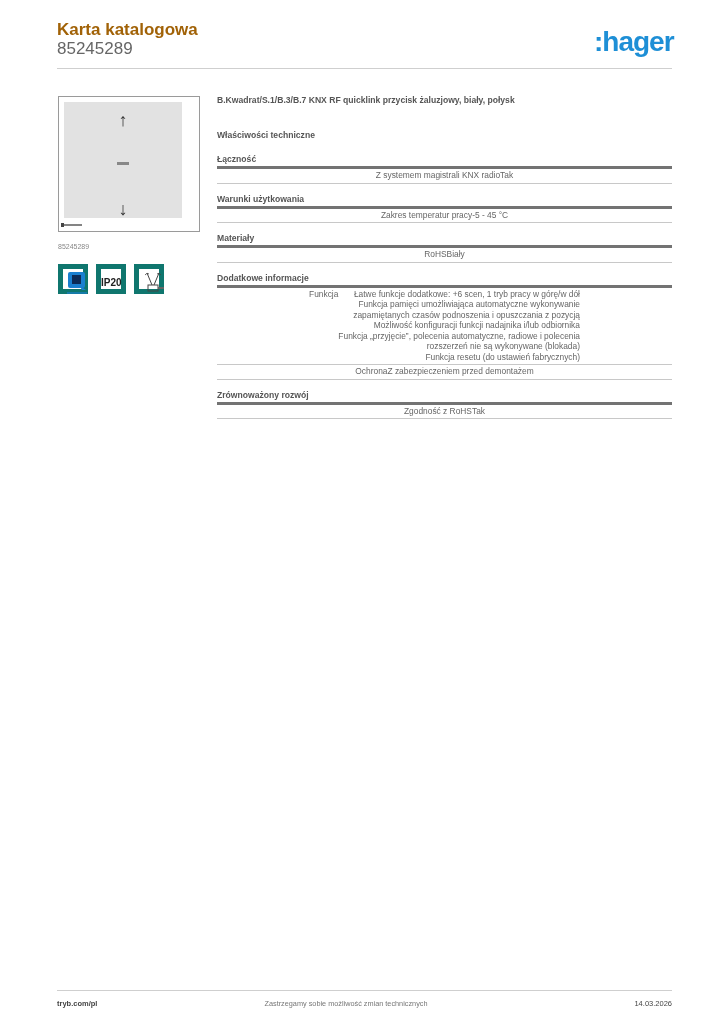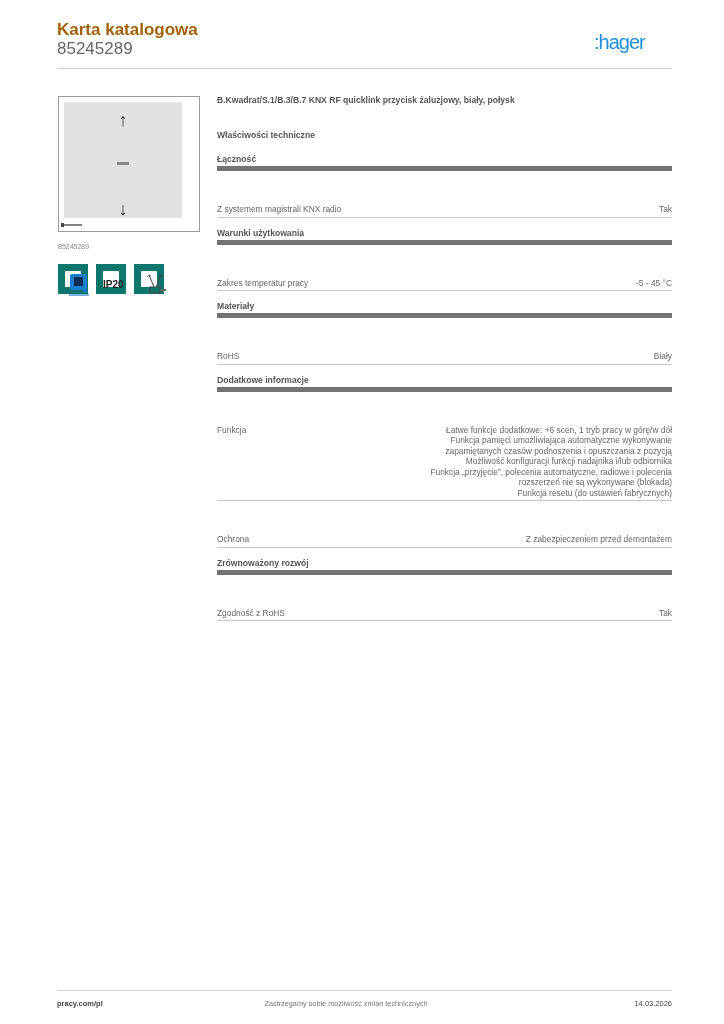--- a/index.html
+++ b/index.html
@@ -1,41 +1,41 @@
 <!DOCTYPE html>
 <html><head>
 <meta charset="utf-8">
 <style>
   html, body { margin: 0; padding: 0; background: #ffffff; }
   body { width: 724px; height: 1024px; position: relative; overflow: hidden;
          font-family: "Liberation Sans", sans-serif; color: #555; }
   .header-title { position: absolute; left: 57px; top: 20px; font-size: 17px; font-weight: bold; color: #a16207; line-height: 20px; }
   .header-code { position: absolute; left: 57px; top: 39px; font-size: 17px; color: #666; line-height: 20px; }
-  .logo { position: absolute; left: 594px; top: 27px; font-size: 20px; font-weight: normal; color: #1e8fd6; letter-spacing: -1px; line-height: 30px; }
+  .logo { position: absolute; left: 594px; top: 27px; font-size: 28px; font-weight: bold; color: #1e8fd6; letter-spacing: -1px; line-height: 30px; }
   .header-rule { position: absolute; left: 57px; top: 68px; width: 615px; height: 1px; background: #cfcfcf; }
 
   .img-frame { position: absolute; left: 58px; top: 96px; width: 142px; height: 136px; border: 1px solid #9a9a9a; box-sizing: border-box; }
   .img-plate { position: absolute; left: 5px; top: 5px; width: 118px; height: 116px; background: #e2e2e2; }
   .arrow { position: absolute; left: 0; width: 100%; text-align: center; color: #333; font-size: 18px; line-height: 18px; }
   .arrow.up { top: 9px; }
   .arrow.down { top: 98px; }
   .dash { position: absolute; left: 53px; top: 60px; width: 12px; height: 3px; background: #888; }
   .screw { position: absolute; left: 2px; top: 126px; width: 22px; height: 4px; }
   .img-code { position: absolute; left: 58px; top: 243px; font-size: 7px; color: #888; }
 
-  .badge { position: absolute; top: 264px; width: 30px; height: 30px; border: 7px solid #0f766e; box-sizing: border-box; background: #fff; }
+  .badge { position: absolute; top: 264px; width: 30px; height: 30px; border: 5px solid #0f766e; box-sizing: border-box; background: #fff; }
   .badge.q { left: 58px; }
   .badge.ip { left: 96px; font-size: 10px; font-weight: bold; color: #222; text-align: center; line-height: 28px; }
   .badge.ant { left: 134px; }
 
   .content { position: absolute; left: 217px; top: 94px; width: 455px; }
   .prod-title { font-size: 8.6px; font-weight: bold; color: #555; line-height: 12px; }
   .section-head { font-size: 8.6px; font-weight: bold; color: #555; line-height: 12px; }
-  .group-head { font-size: 8.6px; font-weight: bold; color: #555; line-height: 11px; border-bottom: 5px solid #737373; padding-bottom: 1px; }
-  .row { display: flex; justify-content: space-between; font-size: 8.4px; color: #666; line-height: 10.5px; border-bottom: 1px solid #c8c8c8; padding: 1px 0 2px 0; margin-top: 32px; }
+  .group-head { font-size: 8.6px; font-weight: bold; color: #555; line-height: 11px; border-bottom: 3px solid #737373; padding-bottom: 1px; }
+  .row { display: flex; justify-content: center; font-size: 8.4px; color: #666; line-height: 10.5px; border-bottom: 1px solid #c8c8c8; padding: 1px 0 2px 0; }
   .row .val { text-align: right; white-space: pre-line; }
 
   .footer-rule { position: absolute; left: 57px; top: 990px; width: 615px; height: 1px; background: #cfcfcf; }
   .footer-left { position: absolute; left: 57px; top: 999px; font-size: 7.5px; font-weight: bold; color: #444; }
   .footer-center { position: absolute; left: 0; width: 692px; top: 999px; text-align: center; font-size: 7.3px; color: #777; }
   .footer-right { position: absolute; right: 52px; top: 999px; font-size: 7.5px; font-weight: normal; color: #444; }
 </style>
 </head>
 <body>
 
@@ -133,16 +133,16 @@
     <div class="group-head">Zrównoważony rozwój</div>
     <div class="row">
       <span>Zgodność z RoHS</span>
       <span class="val">Tak</span>
     </div>
   </div>
 </div>
 
 <div>
   <div class="footer-rule"></div>
-  <div class="footer-left">pracy.com/pl</div>
+  <div class="footer-left">tryb.com/pl</div>
   <div class="footer-center">Zastrzegamy sobie możliwość zmian technicznych</div>
   <div class="footer-right">14.03.2026</div>
 </div>
 
 </body></html>

